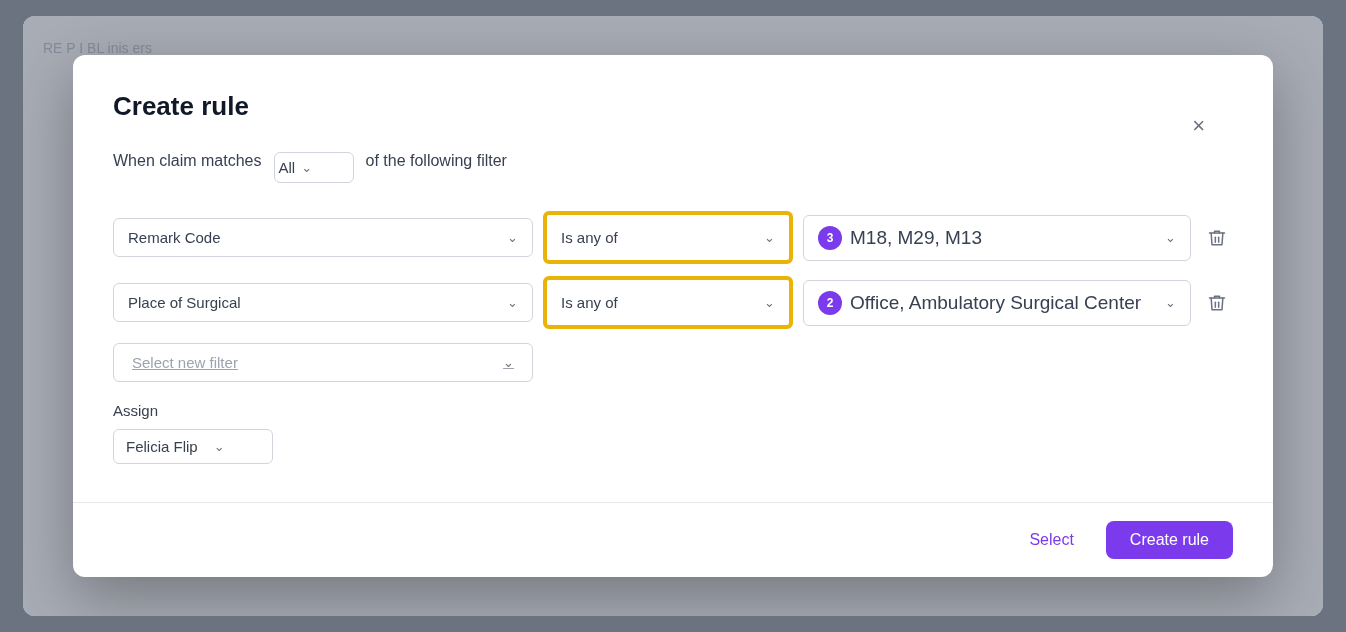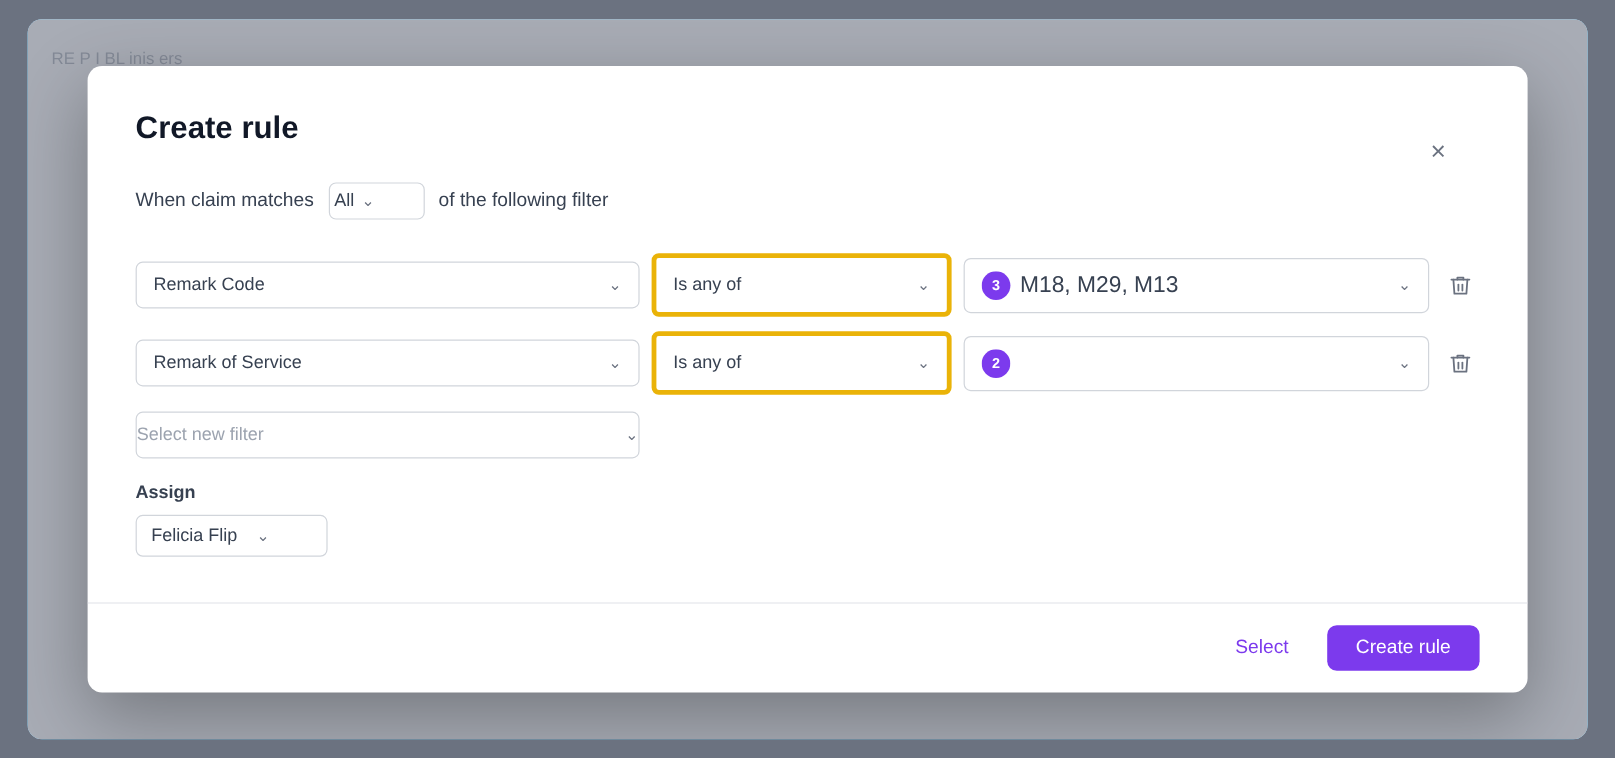--- a/index.html
+++ b/index.html
@@ -84,21 +84,20 @@
       padding: 4px;
     }
 
     .dialog-header-area {
       position: relative;
     }
 
     
     .matcher-row {
       display: flex;
-      align-items: center;
       gap: 12px;
       margin-bottom: 28px;
       font-size: 16px;
       color: #374151;
       margin-top: 23px;
     }
 
     .matcher-label {
       font-size: 16px;
       color: #374151;
@@ -232,38 +231,39 @@
       flex-shrink: 0;
     }
 
     
     .new-filter-select {
       display: flex;
       align-items: center;
       justify-content: space-between;
       border: 1px solid #d1d5db;
       border-radius: 6px;
-      padding: 10px 0;
+      padding: 10px 18px;
       background: #fff;
       cursor: pointer;
       font-size: 15px;
       color: #9ca3af;
       width: 420px;
       min-width: 420px;
+      text-decoration: underline;
     }
 
     
     .assign-section {
       margin-top: 20px;
       margin-bottom: 8px;
     }
 
     .assign-label {
       font-size: 15px;
-      font-weight: 700;
+      font-weight: 400;
       color: #374151;
       margin-bottom: 10px;
     }
 
     .assign-select {
       display: flex;
       align-items: center;
       gap: 8px;
       border: 1px solid #d1d5db;
       border-radius: 6px;
@@ -365,30 +365,31 @@
                 <path d="M19 6l-1 14H6L5 6"></path>
                 <path d="M10 11v6"></path>
                 <path d="M14 11v6"></path>
                 <path d="M9 6V4h6v2"></path>
               </svg>
             </button>
           </div>
 
           <div class="filter-row">
             <button class="filter-field-select">
-              <span>Remark of Service</span>
+              <span>Place of Surgical</span>
               <span class="chevron-icon">⌄</span>
             </button>
             <button class="filter-op-select">
               <span>Is any of</span>
               <span class="chevron-icon">⌄</span>
             </button>
             <button class="filter-value-select">
               <div class="filter-value-inner">
                 <span class="badge">2</span>
+                <span class="filter-value-text">Office, Ambulatory Surgical Center</span>
               </div>
               <span class="chevron-icon">⌄</span>
             </button>
             <button class="delete-btn">
               <svg class="trash-icon" viewBox="0 0 24 24" fill="none" stroke="#6b7280" stroke-width="1.8" stroke-linecap="round" stroke-linejoin="round">
                 <polyline points="3 6 5 6 21 6"></polyline>
                 <path d="M19 6l-1 14H6L5 6"></path>
                 <path d="M10 11v6"></path>
                 <path d="M14 11v6"></path>
                 <path d="M9 6V4h6v2"></path>

